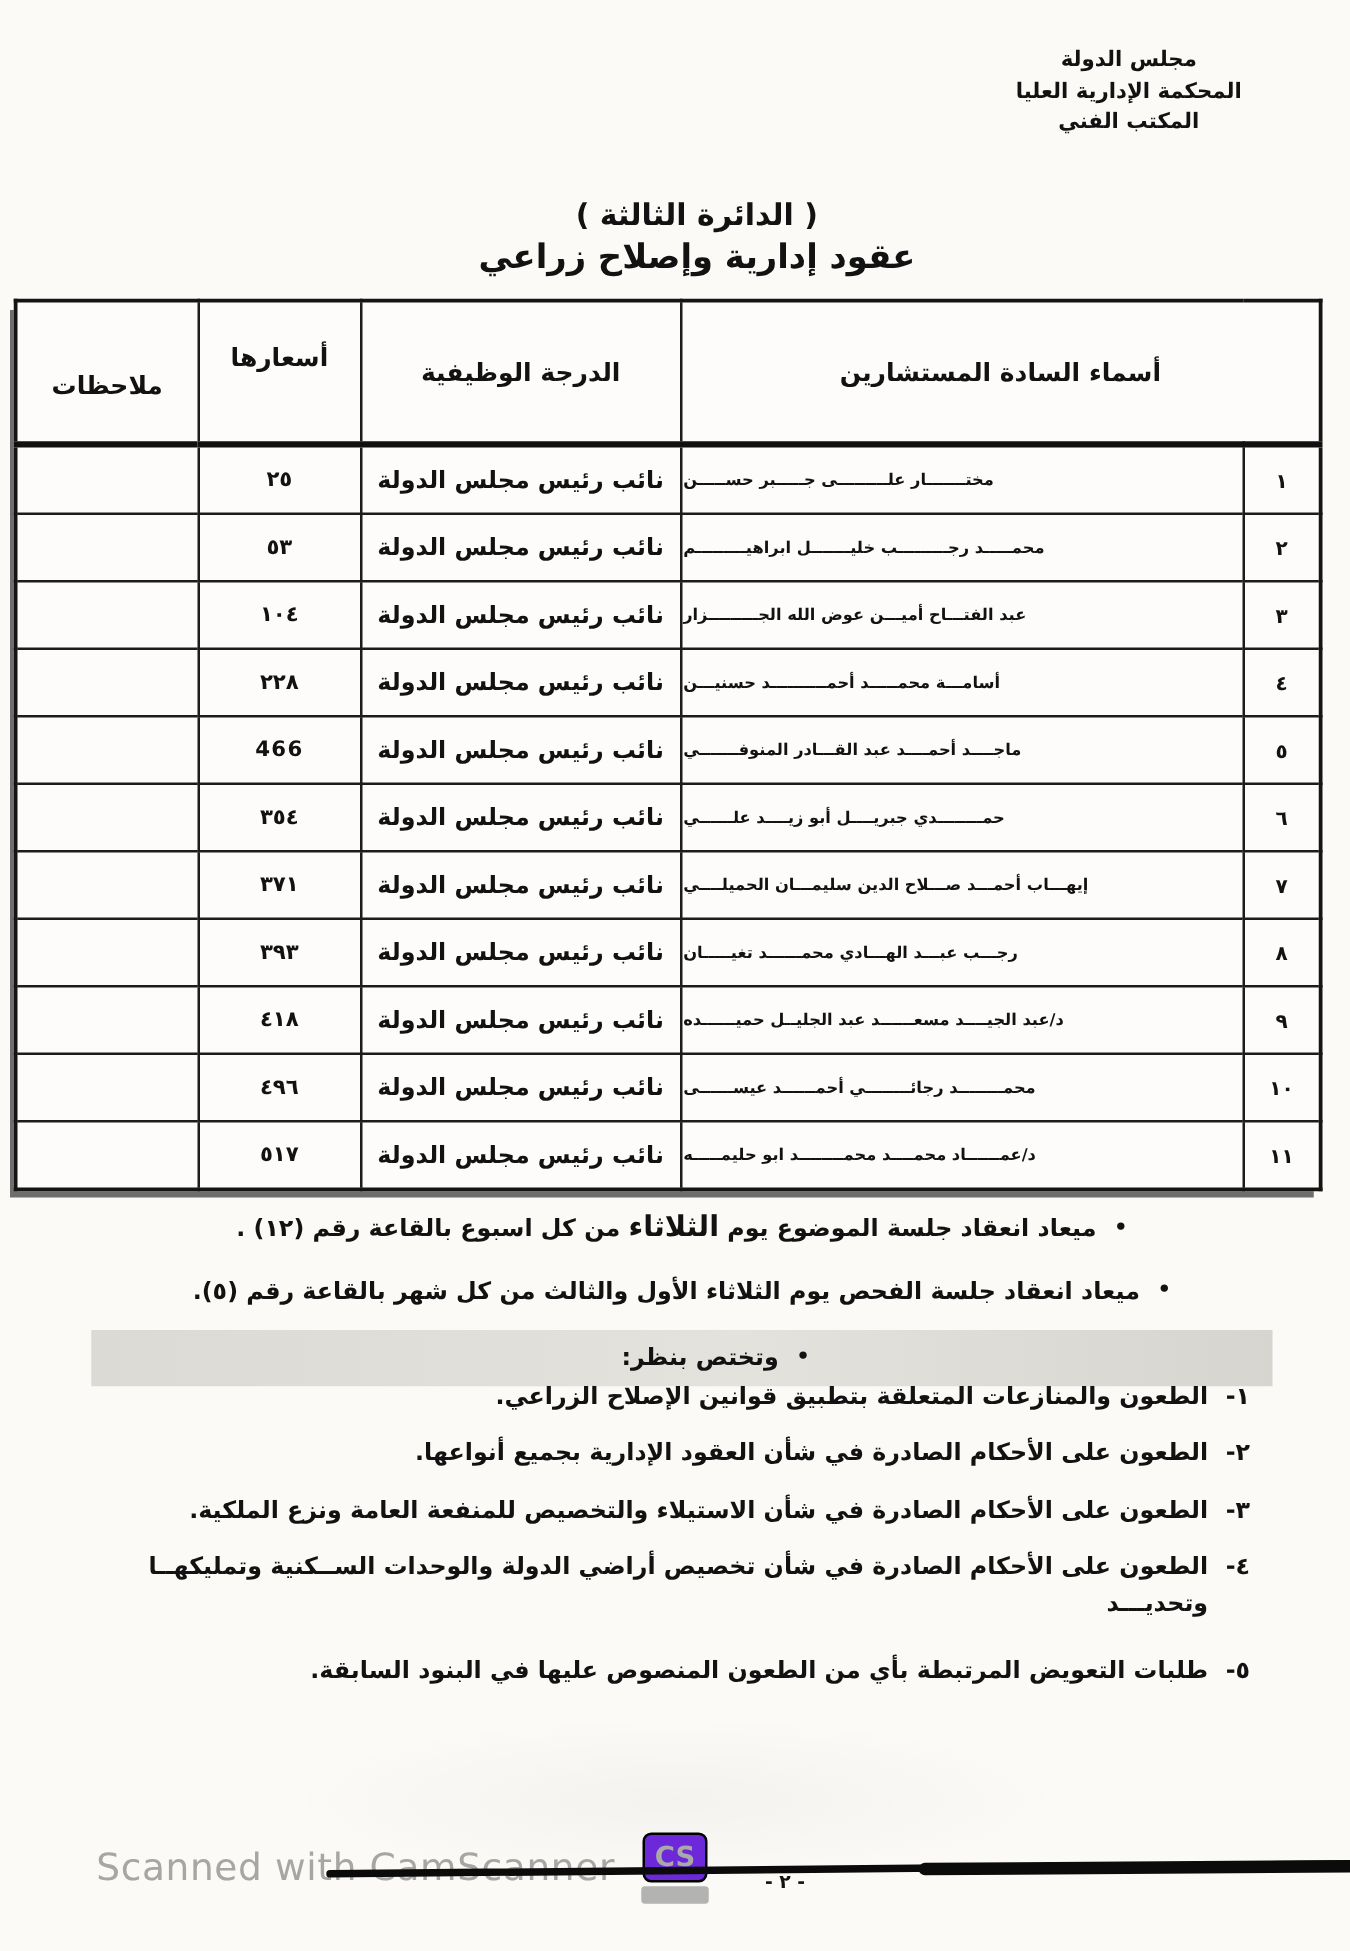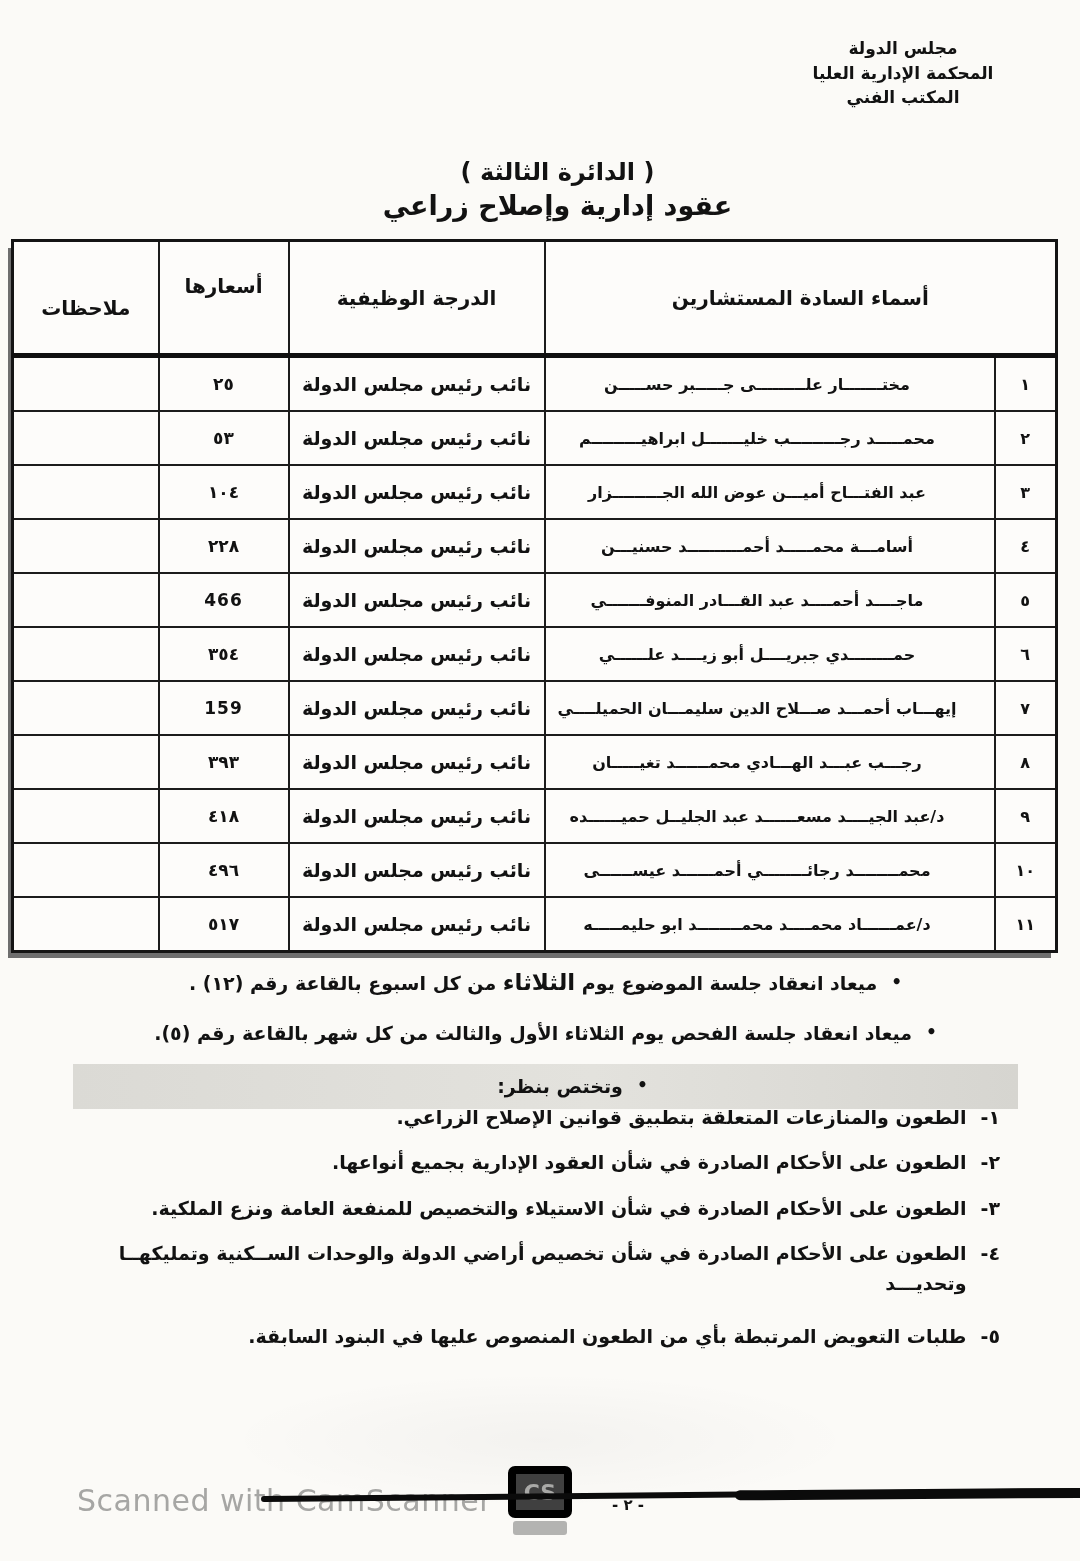--- a/index.html
+++ b/index.html
@@ -39,21 +39,21 @@
     border:2px solid #1c1c1c;font-weight:700;overflow:hidden;
   }
   table.roster thead th{
     height:86px;font-size:20px;text-align:center;vertical-align:middle;
     border-bottom:5px solid #101010;
   }
   th.h-notes{vertical-align:top;padding-top:22px;font-size:19px;}
   th.h-sen{vertical-align:bottom;padding-bottom:24px;font-size:19px;}
   table.roster tbody td{height:50px;}
   td.c-num{font-size:16px;text-align:center;}
-  td.c-name{font-size:16px;text-align:center;padding-right:26px;white-space:nowrap;}
+  td.c-name{font-size:13px;text-align:left;padding-right:26px;white-space:nowrap;}
   td.c-grade{font-size:19px;text-align:center;white-space:nowrap;}
   td.c-sen{font-size:17px;text-align:center;letter-spacing:1px;}
   td.c-notes{background:transparent;}
 
   
   .bullets{position:absolute;top:963px;right:62px;left:38px;}
   .bullet-line{
     direction:rtl;text-align:center;font-weight:700;font-size:19px;
     margin-bottom:15px;line-height:1.7;
   }
@@ -76,23 +76,23 @@
   .j-cont:empty{display:none;}
   .j-item.last{margin-top:24px;}
 
   
   .watermark{
     position:absolute;left:42px;top:1466px;display:flex;align-items:center;gap:20px;
     color:#a6a6a4;z-index:1;
   }
   .cs-badge{width:56px;display:flex;flex-direction:column;align-items:center;gap:3px;}
   .cs-box{
-    width:48px;height:36px;border:8px solid #000000;border-radius:7px;
+    width:48px;height:36px;border:2px solid #000000;border-radius:7px;
     display:flex;align-items:center;justify-content:center;
-    font-size:22px;font-weight:700;color:#a9a9a7;background:#404040;
+    font-size:22px;font-weight:700;color:#a9a9a7;background:#6d28d9;
   }
   .cs-tab{width:54px;height:14px;background:#b3b3b1;border-radius:3px;}
   .wm-text{font-size:30px;letter-spacing:0.5px;font-weight:400;white-space:nowrap;}
   .page-num{
     position:absolute;top:1496px;left:548px;width:90px;text-align:center;
     font-size:15px;font-weight:700;letter-spacing:5px;z-index:2;direction:ltr;
   }
   .scan-line{
     position:absolute;top:1492px;left:226px;width:856px;height:6px;
     background:#0b0b0b;border-radius:3px;transform:rotate(-0.55deg);z-index:3;
@@ -181,21 +181,21 @@
           <td class="c-name">حمــــــــدي جبريــــل أبو زيــــد علــــــي</td>
           <td class="c-grade">نائب رئيس مجلس الدولة</td>
           <td class="c-sen">٣٥٤</td>
           <td class="c-notes"></td>
         </tr>
 
         <tr>
           <td class="c-num">٧</td>
           <td class="c-name">إيهـــاب أحمـــد صـــلاح الدين سليمـــان الحميلــــي</td>
           <td class="c-grade">نائب رئيس مجلس الدولة</td>
-          <td class="c-sen">159</td>
+          <td class="c-sen">٣٧١</td>
           <td class="c-notes"></td>
         </tr>
 
         <tr>
           <td class="c-num">٨</td>
           <td class="c-name">رجـــب عبـــد الهـــادي محمــــــد تغيـــــان</td>
           <td class="c-grade">نائب رئيس مجلس الدولة</td>
           <td class="c-sen">٣٩٣</td>
           <td class="c-notes"></td>
         </tr>

